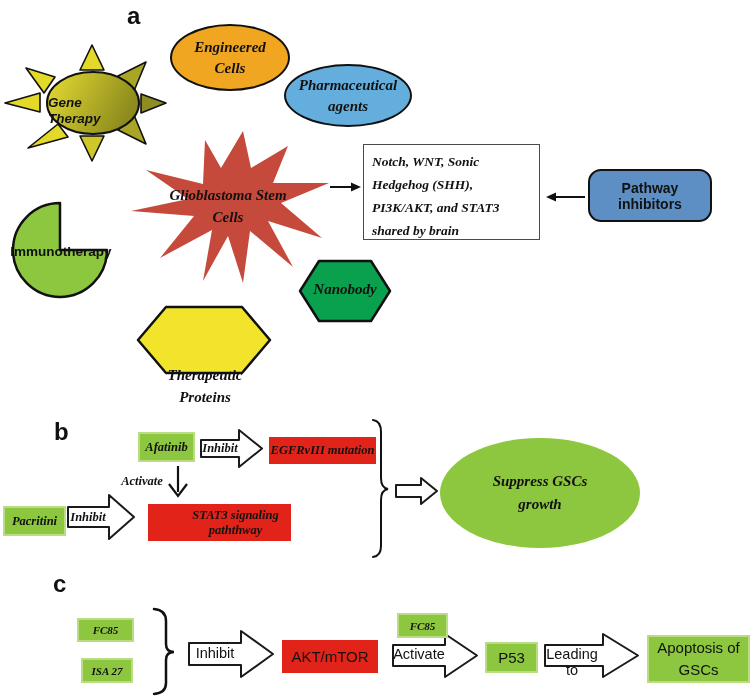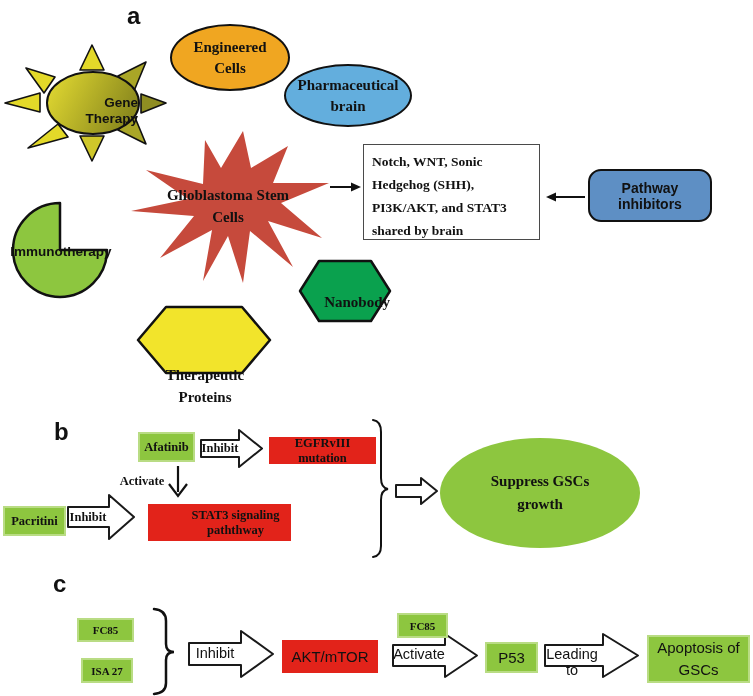--- a/index.html
+++ b/index.html
@@ -1,35 +1,35 @@
 <!DOCTYPE html>
 <html><head>
 <meta charset="utf-8">
 <style>
   html,body{margin:0;padding:0;background:#ffffff;}
   #figure{position:relative;width:753px;height:696px;background:#ffffff;overflow:hidden;
           font-family:"Liberation Serif",serif;}
   #shapes{position:absolute;left:0;top:0;width:753px;height:696px;}
   .abs{position:absolute;box-sizing:border-box;}
-  .serifb{font-family:"Liberation Serif",serif;font-weight:bold;color:#111;}
+  .serifb{font-family:"Liberation Serif",serif;font-weight:bold;color:#111;font-style:italic;}
   .sansb{font-family:"Liberation Sans",sans-serif;font-weight:bold;color:#111;}
   .sansr{font-family:"Liberation Sans",sans-serif;font-weight:normal;color:#111;}
   .center{display:flex;align-items:center;justify-content:center;text-align:center;}
   .panel-label{font-family:"Liberation Sans",sans-serif;font-weight:bold;font-size:24px;color:#111;}
 
   
   .ellipse{border-radius:50%;border:2px solid #111;}
   #engineered{left:170px;top:24px;width:120px;height:67px;background:#F0A621;
               font-size:15px;line-height:21px;padding:0 12px;}
   #pharma{left:284px;top:64px;width:128px;height:63px;background:#63AEDD;
           font-size:15px;line-height:21px;padding:0 9px;}
-  #gene-therapy-label{left:48px;top:95px;width:90px;font-size:13.5px;text-align:right;}
+  #gene-therapy-label{left:48px;top:95px;width:90px;font-size:13.5px;text-align:left;}
   #glioblastoma-label{left:158px;top:184px;width:140px;font-size:15px;line-height:22px;text-align:center;}
   #immunotherapy-label{left:0px;top:244px;width:122px;font-size:13.5px;text-align:center;}
-  #nanobody-label{left:300px;top:281px;width:90px;font-size:15px;text-align:right;margin-top:13px;}
+  #nanobody-label{left:300px;top:281px;width:90px;font-size:15px;text-align:center;}
   #therapeutic-label{left:145px;top:318px;width:120px;font-size:15px;line-height:22px;text-align:center;margin-top:46px;}
   #pathways-box{left:363px;top:144px;width:177px;height:96px;background:#fff;
                 border:1.5px solid #4a4a4a;}
   #pathways-box .txt{padding:5px 8px;font-size:13.5px;line-height:23px;}
   #pathway-inhibitors{left:588px;top:169px;width:124px;height:53px;background:#5E8FC4;
                       border:2.5px solid #111;border-radius:13px;
                       font-size:14px;}
 
   
   .gbox{background:#8DC63F;border:2px solid #B9DC84;}
@@ -138,21 +138,21 @@
 
   <div class="abs serifb" id="gene-therapy-label">
     <span class="sansb" style="font-size:13.5px;">Gene Therapy</span>
   </div>
 
   <div class="abs ellipse center serifb" id="engineered">
     <span>Engineered Cells</span>
   </div>
 
   <div class="abs ellipse center serifb" id="pharma">
-    <span>Pharmaceutical brain</span>
+    <span>Pharmaceutical agents</span>
   </div>
 
   <div class="abs serifb" id="glioblastoma-label">Glioblastoma Stem Cells</div>
 
   <div class="abs sansb" id="immunotherapy-label">Immunotherapy</div>
 
   <div class="abs serifb" id="nanobody-label">Nanobody</div>
 
   <div class="abs serifb" id="therapeutic-label">Therapeutic Proteins</div>
 

